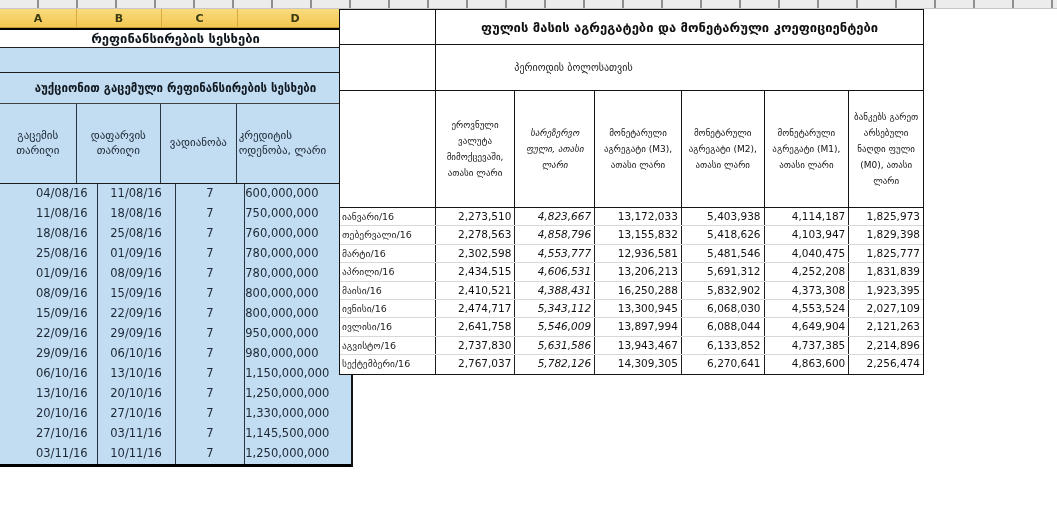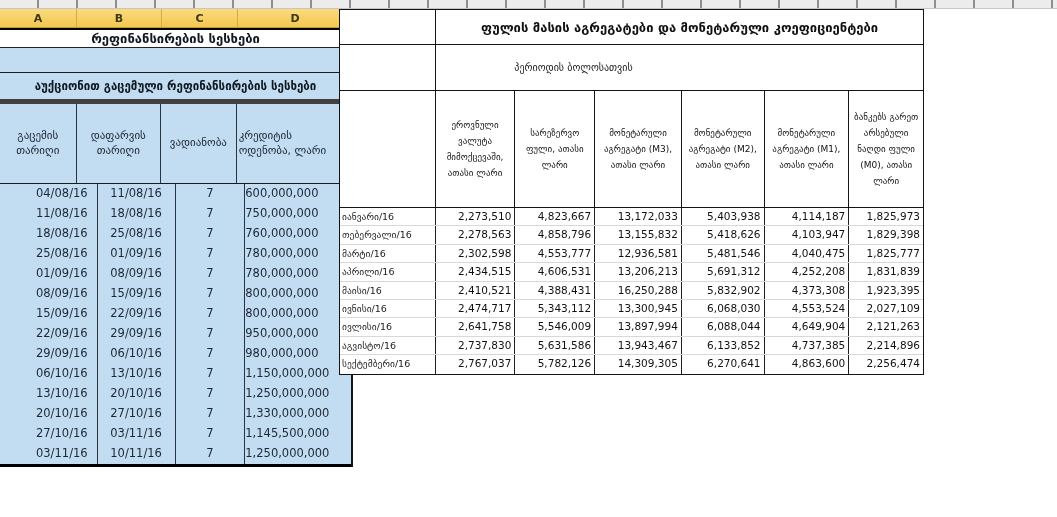--- a/index.html
+++ b/index.html
@@ -24,21 +24,21 @@
     font-size:11px;font-weight:600;color:#3a3a12;}
   .w-a{width:77px;} .w-b{width:85px;} .w-c{width:76px;} .w-d{width:115px;}
 
   
   .left-table{left:0;top:28px;width:353px;background:var(--blue);
     border-right:2px solid var(--ink);color:#1c2733;}
   .lt-title{height:20px;background:#fff;border-top:2px solid #000;
     border-bottom:1px solid #222;display:flex;align-items:center;justify-content:center;
     font-size:13px;font-weight:bold;color:#101820;}
   .lt-gap{height:24px;}
-  .lt-subtitle{height:32px;border-top:1px solid #1b1b1b;border-bottom:5px solid #404040;
+  .lt-subtitle{height:32px;border-top:1px solid #1b1b1b;border-bottom:1px solid #404040;
     display:flex;align-items:center;justify-content:center;
     font-size:11.5px;font-weight:bold;color:#101820;}
   .lt-headrow{height:80px;display:flex;border-bottom:1px solid #1b1b1b;}
   .lt-hcell{display:flex;align-items:center;justify-content:center;text-align:center;
     font-size:11px;line-height:1.35;border-right:1px solid var(--grid-dark);padding:2px;}
   .lt-hcell:last-child{border-right:none;}
   .lt-row{height:20px;display:flex;padding-left:27px;}
   .lt-cell{border-right:1px solid var(--grid-dark);font-size:11.5px;line-height:19px;
     overflow:hidden;white-space:nowrap;}
   .lt-cell:last-child{border-right:none;}
@@ -53,21 +53,21 @@
   .rt-corner{width:96px;border-right:1px solid var(--ink);}
   .rt-title{flex:1;display:flex;align-items:center;justify-content:center;
     font-size:13px;font-weight:bold;}
   .rt-subrow{height:46px;display:flex;border-bottom:1px solid var(--ink);}
   .rt-subtitle{width:275px;display:flex;align-items:center;justify-content:center;
     font-size:10px;color:#222;}
   .rt-headrow{height:117px;display:flex;border-bottom:1px solid var(--ink);}
   .rt-hcell{display:flex;align-items:center;justify-content:center;text-align:center;
     font-size:9px;line-height:1.8;padding:1px 2px;border-right:1px solid var(--ink);}
   .rt-hcell:last-child{border-right:none;}
-  .rc0{width:96px;} .rc1{width:80px;} .rc2{width:80px;} .rc3{width:87px;}
+  .rc0{width:96px;} .rc1{width:80px;} .rc2{width:80px;font-style:italic;} .rc3{width:87px;}
   .rc4{width:83px;} .rc5{width:85px;} .rc6{width:74px;}
   .rt-row{height:18.4px;display:flex;border-bottom:1px solid #d8d8d8;}
   .rt-row:last-child{border-bottom:none;}
   .rt-cell{border-right:1px solid #1f1f1f;font-size:10.5px;line-height:17.5px;
     text-align:right;padding-right:3px;overflow:hidden;white-space:nowrap;}
   .rt-cell:last-child{border-right:none;}
   .rt-label{text-align:left;font-size:9.5px;padding-left:2px;padding-right:0;color:#222;}
 </style>
 </head>
 <body>

